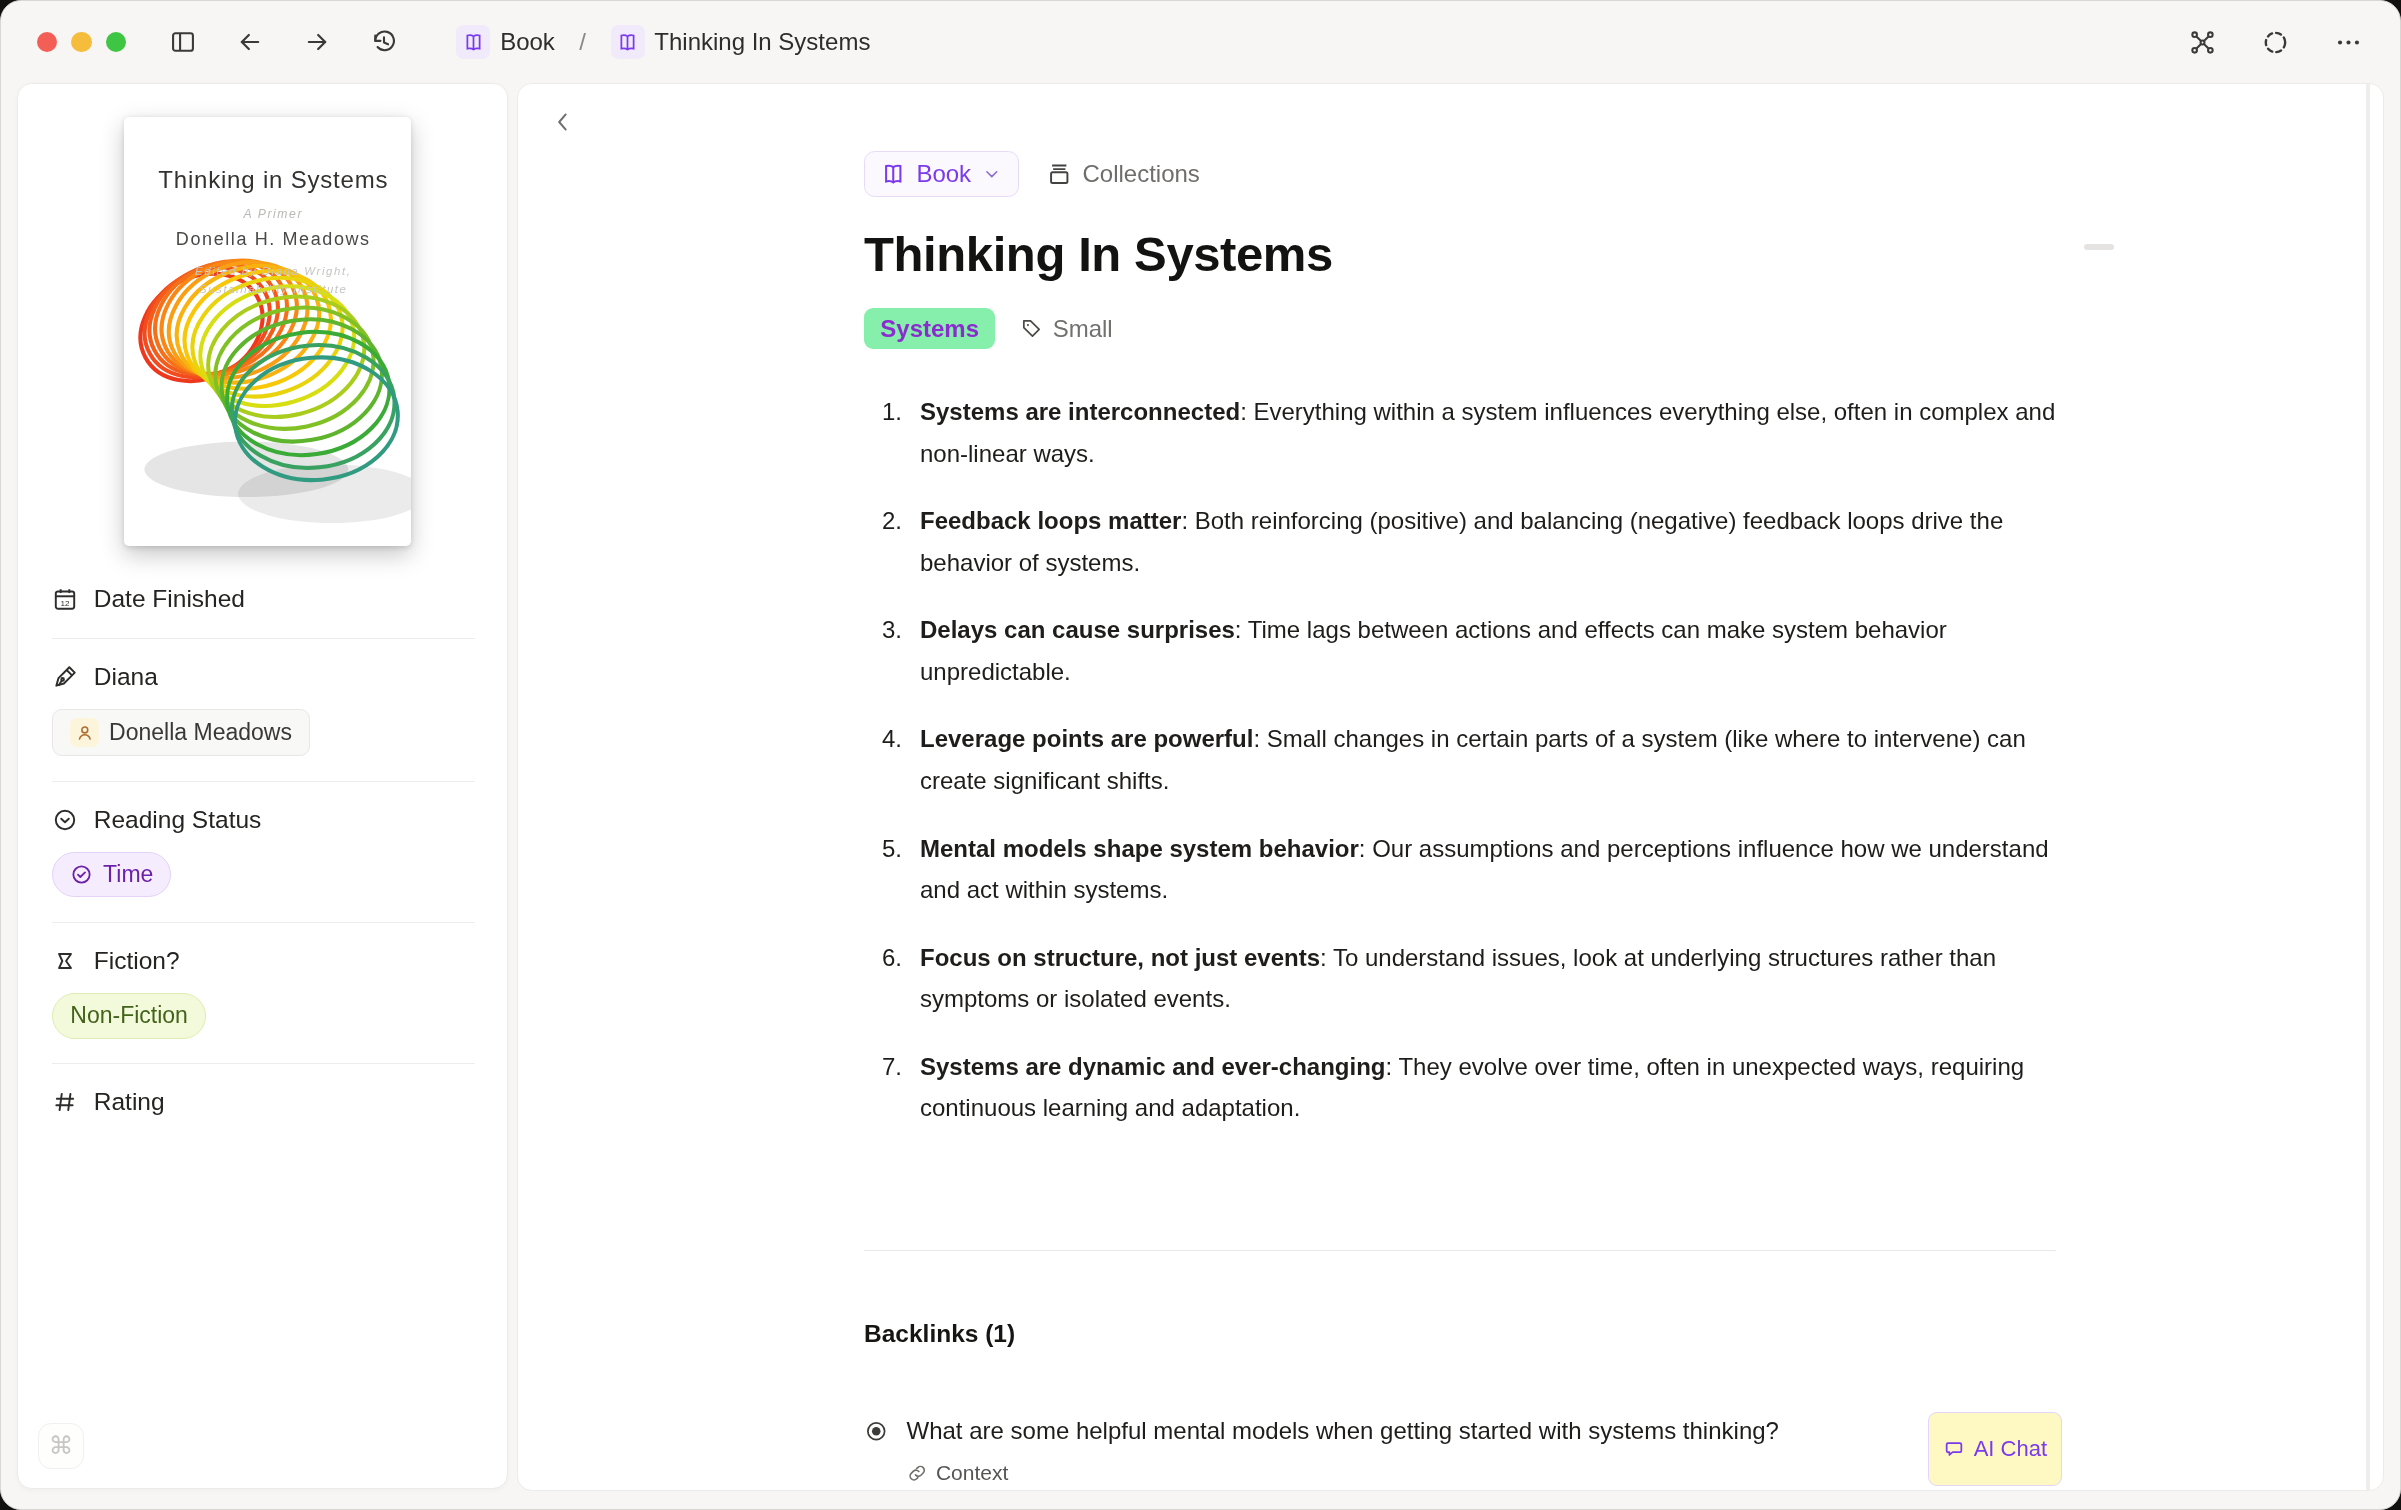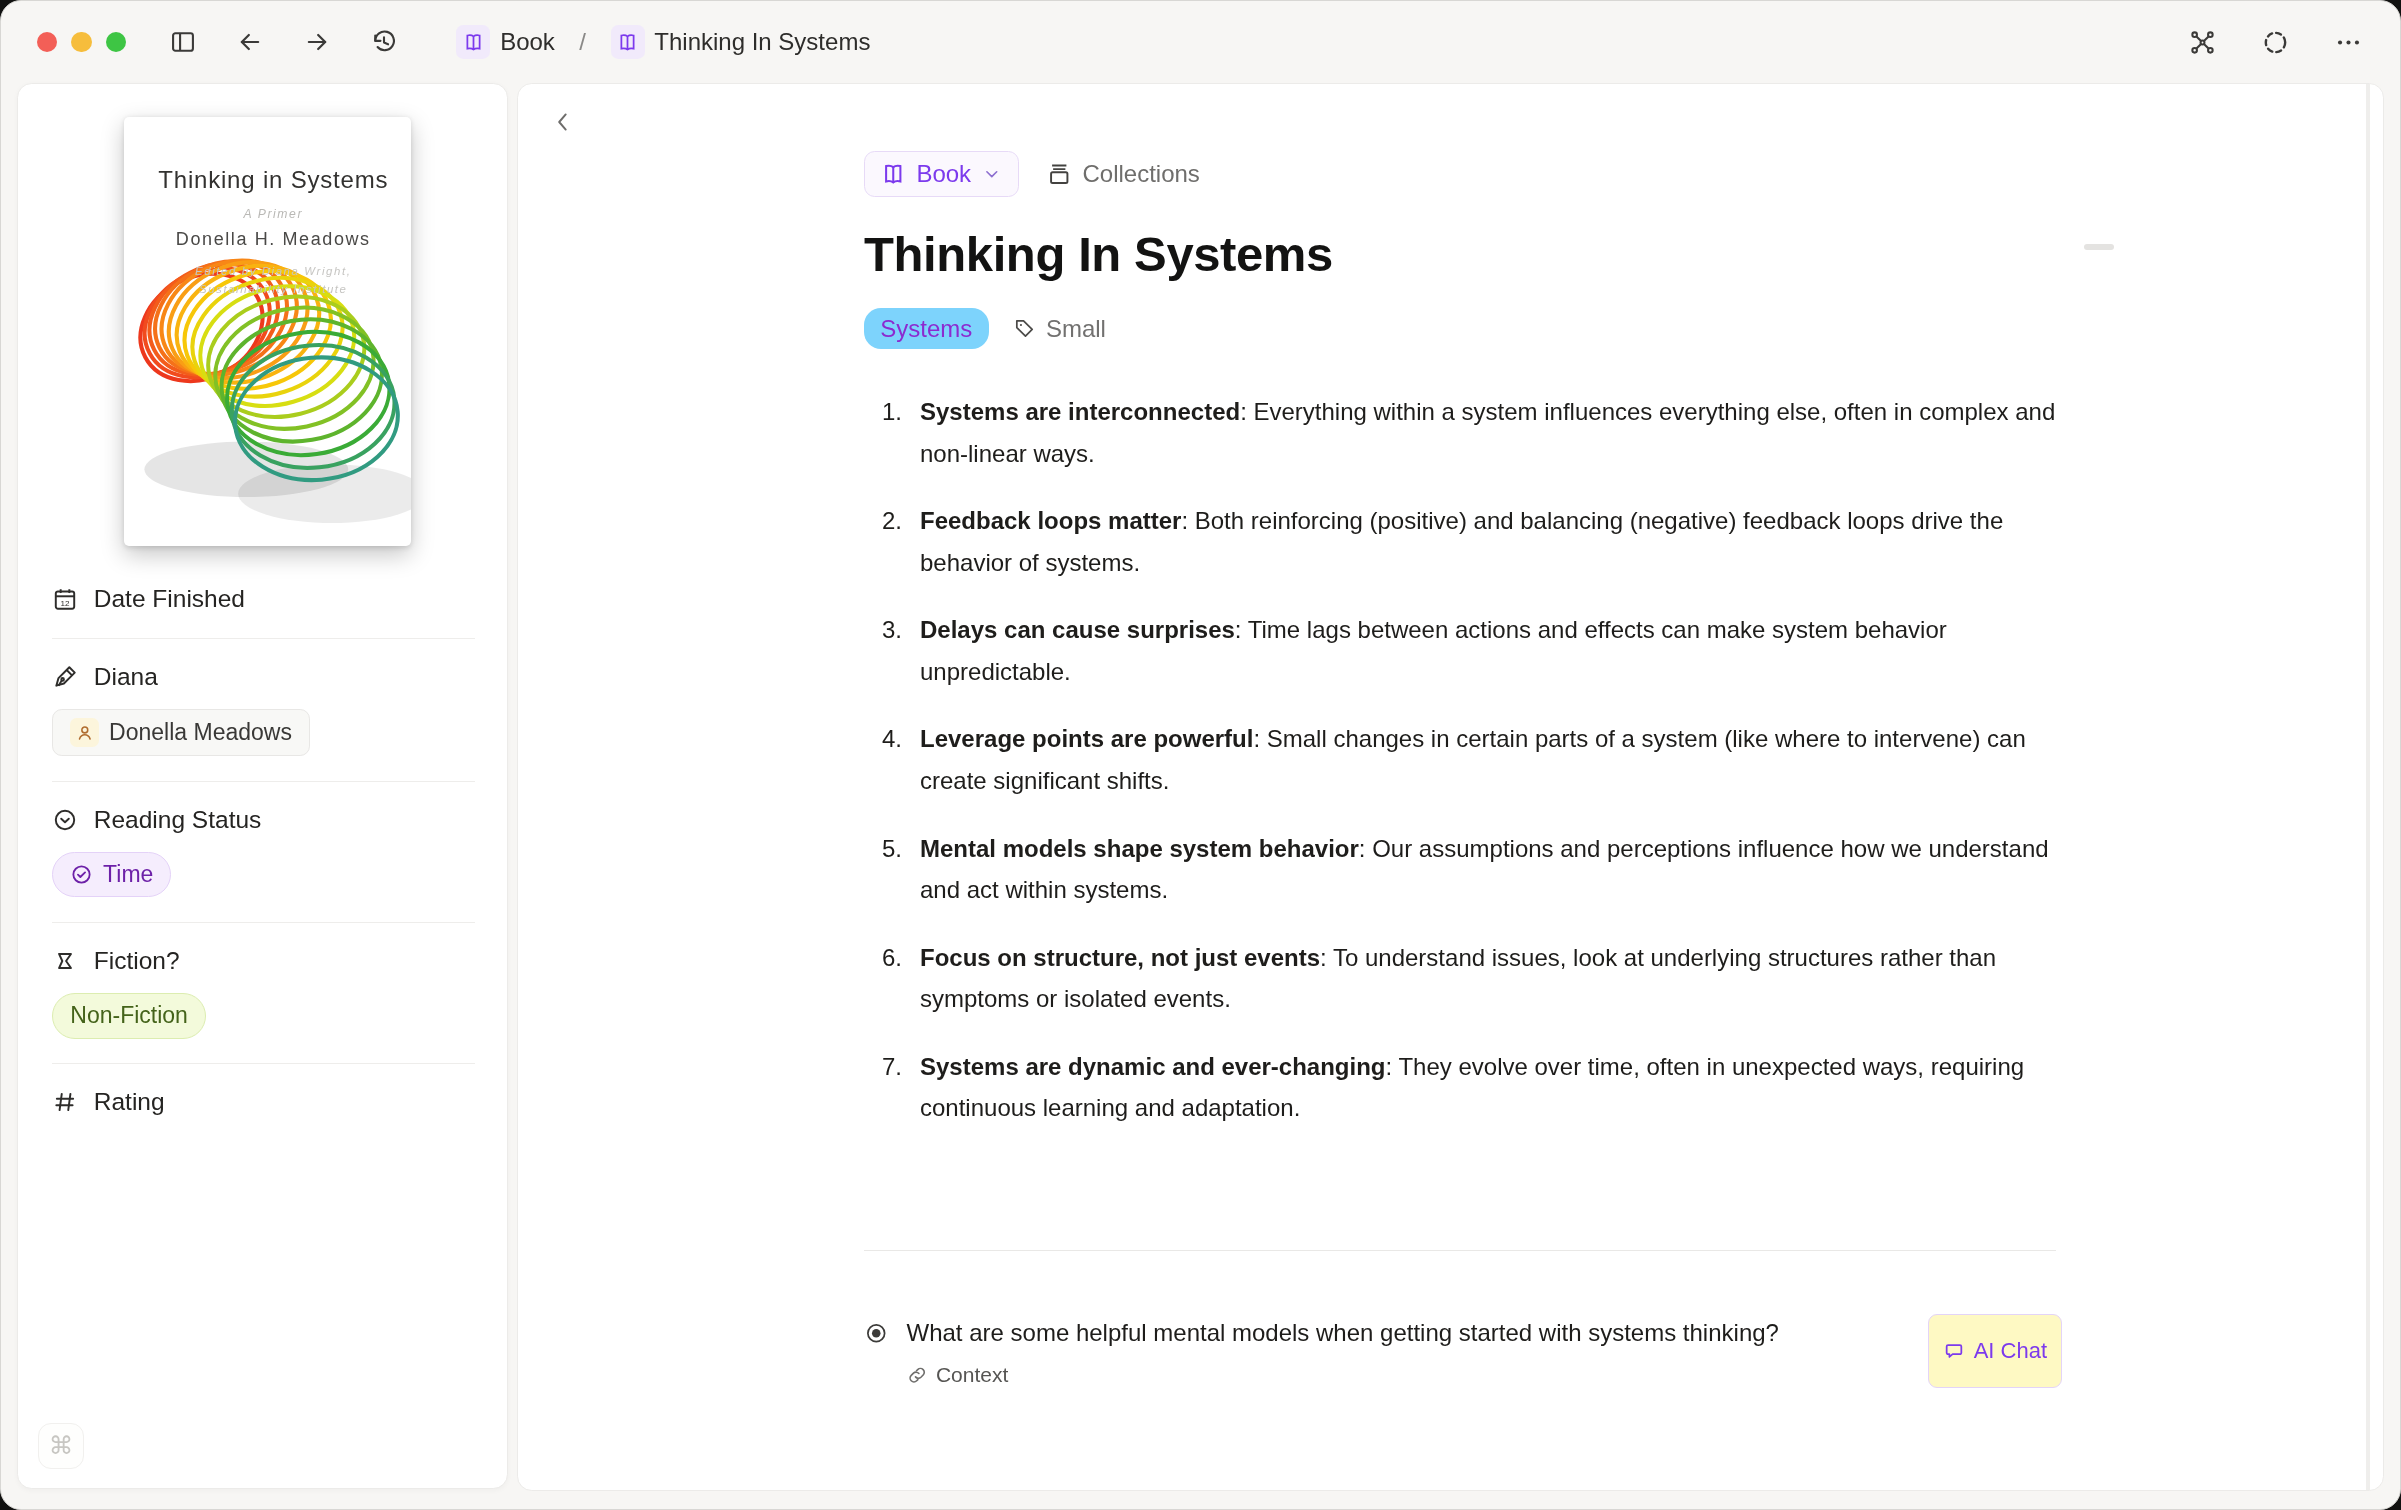--- a/index.html
+++ b/index.html
@@ -82,21 +82,21 @@
   .type-row { display:flex; align-items:center; gap:28px; }
   .type-chip {
     display:inline-flex; align-items:center; gap:10.6px; padding:8.2px 16.3px;
     border-radius:10.6px; background:#fbf8fe; border:1.2px solid #e7daf7;
     color:#7c3aed; font-size:24px; font-weight:500;
   }
   .collections { display:inline-flex; align-items:center; gap:11.4px; color:#6f6e6c; font-size:24px; }
   .collections .f-icon { color:#434240; }
   .page-title { margin-top:29px; font-size:49px; font-weight:700; letter-spacing:-0.4px; color:#131312; }
   .tags-row { display:flex; align-items:center; gap:24.5px; margin-top:26px; }
-  .tag-chip { display:inline-block; padding:6.5px 16.3px; border-radius:17px; background:#7dd3fc; color:#8c2bd0; font-size:24px; font-weight:400; }
+  .tag-chip { display:inline-block; padding:6.5px 16.3px; border-radius:9px; background:#86efac; color:#8c2bd0; font-size:24px; font-weight:700; }
   .tags-label { display:inline-flex; align-items:center; gap:9.8px; color:#727170; font-size:24px; }
   .olist { margin-top:42px; }
   .li-row { display:flex; margin-bottom:26px; font-size:24px; line-height:1.73; color:#1e1d1b; }
   .li-num { width:38px; text-align:right; margin-right:18px; flex:0 0 auto; }
   .li-text b { font-weight:700; }
   .divider { height:0.8px; background:#e9e8e6; margin-top:121px; width:1192px; }
   .backlinks-heading { margin-top:70px; font-size:24.5px; font-weight:700; color:#161514; }
   .backlink-row { margin-top:62px; display:flex; align-items:flex-start; }
   .radio-icon { width:24.5px; height:24.5px; margin-top:8.2px; flex:0 0 auto; color:#3c3b39; }
   .bl-body { margin-left:18px; width:890px; }
@@ -407,20 +407,21 @@
           <p class="li-text"><b>Focus on structure, not just events</b><span>: To understand issues, look at underlying structures rather than symptoms or isolated events.</span></p>
         </div>
         <div class="li-row">
           <span class="li-num">7.</span>
           <p class="li-text"><b>Systems are dynamic and ever-changing</b><span>: They evolve over time, often in unexpected ways, requiring continuous learning and adaptation.</span></p>
         </div>
       </div>
 
       <div class="divider"></div>
 
+      <div class="backlinks-heading">Backlinks (1)</div>
 
       <div class="backlink-row">
         <span class="radio-icon">
           <svg width="24.5" height="24.5" viewBox="0 0 24 24" fill="none" stroke="currentColor" stroke-width="1.7">
               <circle cx="12" cy="12" r="8.2"></circle>
               <circle cx="12" cy="12" r="4.2" fill="currentColor" stroke="none"></circle>
             </svg>
         </span>
         <div class="bl-body">
           <div class="bl-text">What are some helpful mental models when getting started with systems thinking?</div>

